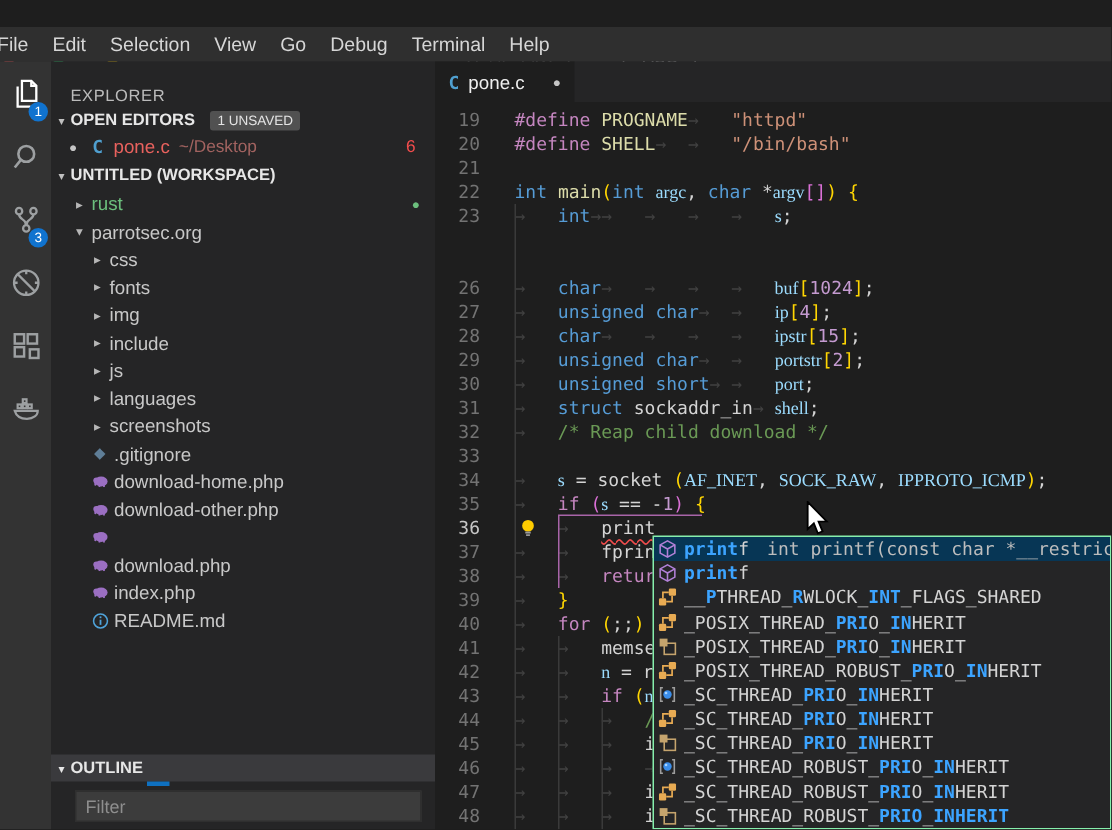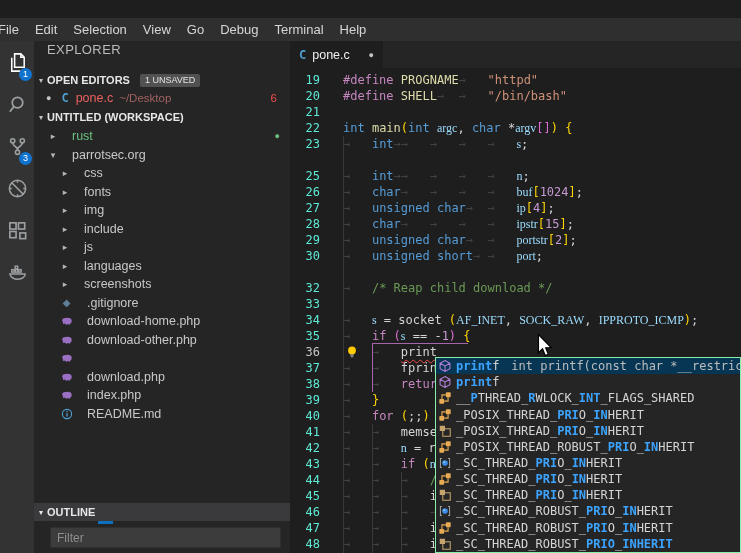--- a/index.html
+++ b/index.html
@@ -29,40 +29,40 @@
   
   .activitybar { position:absolute; left:0; top:0; width:34px; height:512px; background:#333333; }
   .act-item { position:relative; width:34px; height:42px; display:flex; align-items:center; justify-content:center; }
   .act-item svg { width:23px; height:23px; stroke:#9da0a2; }
   .act-item.active svg { stroke:#ffffff; }
   .act-badge { position:absolute; right:2px; bottom:2px; min-width:13px; height:13px; border-radius:50%;
                background:#1073cf; color:#fff; font-size:9px; line-height:13px; text-align:center; }
 
   
   .sidebar { position:absolute; left:34px; top:0; width:256px; height:512px; background:#252526; color:#c8c8c8; }
-  .explorer-title { position:absolute; left:13px; top:1px; font-size:13px; color:#bbbbbb; letter-spacing:0.4px; }
+  .explorer-title { position:absolute; left:13px; top:17px; font-size:11px; color:#bbbbbb; letter-spacing:0.4px; }
   .sec-header { position:absolute; left:0; width:256px; height:18px; font-size:11px; font-weight:bold;
                 color:#e7e7e7; display:flex; align-items:center; }
   .sec-header .tri { font-size:8px; margin:0 4px 0 5px; color:#c0c0c0; }
   .oe-header { top:30px; }
   .ws-header { top:67px; }
   .unsaved-badge { margin-left:10px; background:#515151; color:#e4e4e4; font-weight:normal;
                    font-size:9px; padding:1.5px 5px; border-radius:2px; }
   .oe-item { position:absolute; left:0; top:47px; width:256px; height:19px; display:flex; align-items:center; font-size:12.5px; }
   .oe-dot { color:#c5c5c5; font-size:9px; margin-left:12px; }
   .c-icon { color:#4f9fcf; font-weight:bold; font-size:12px; font-family:"DejaVu Sans Mono",monospace; }
   .oe-item .c-icon { margin-left:10px; }
   .oe-name { color:#e9625e; margin-left:7px; }
   .oe-path { color:#a26360; margin-left:6px; font-size:11.5px; }
   .oe-errors { position:absolute; right:13px; color:#f14c4c; font-size:11.5px; }
 
   .tree { position:absolute; left:0; top:86px; width:256px; }
   .tree-row { position:absolute; left:0; width:256px; height:18.5px; display:flex; align-items:center; font-size:12.5px; cursor:default; }
   .chev { color:#b6b6b6; font-size:9px; width:10px; text-align:center; }
-  .tree-label { margin-left:14px; color:#c8c8c8;text-align:center; }
+  .tree-label { margin-left:3px; color:#c8c8c8;text-align:center; }
   .tree-label.green { color:#6cbf7d; }
   .file-ico { width:13px; height:13px; margin-left:0px; display:inline-flex; align-items:center; justify-content:center; }
   .git-dot { position:absolute; right:10px; color:#6cbf7d; font-size:9px; }
   .ico-diamond { color:#5f7e97; font-size:10px; }
 
   .outline-header { position:absolute; left:0; top:462px; width:256px; height:18px; background:#3a3a3d;
                     font-size:11px; font-weight:bold; color:#e7e7e7; display:flex; align-items:center; }
   .outline-header .tri { font-size:8px; margin:0 4px 0 5px; }
   .outline-progress { position:absolute; left:64px; top:480px; width:15px; height:2.5px; background:#0e70c0; }
   .filter-input { position:absolute; left:16px; top:486px; width:231px; height:21px; background:#3c3c3c;
@@ -75,21 +75,21 @@
   .tabbar { position:absolute; left:0; top:0; width:451px; height:27px; background:#252526; }
   .tab { position:absolute; left:0; top:0; width:93px; height:27px; background:#1e1e1e;
          display:flex; align-items:center; }
   .tab .c-icon { margin-left:9px; }
   .tab-label { color:#efefef; font-size:12.5px; margin-left:6px; }
   .tab-dot { position:absolute; right:9px; color:#c5c5c5; font-size:9px; }
 
   .code { position:absolute; left:0; top:27px; width:451px; height:485px; background:#1e1e1e; overflow:hidden;
           font-family:"DejaVu Sans Mono",monospace; font-size:12px; }
   .code-line { position:absolute; left:0; width:451px; height:16px; line-height:16px; white-space:pre; }
-  .ln { position:absolute; left:0; top:0; width:30px; text-align:right; color:#5eead4; }
+  .ln { position:absolute; left:0; top:0; width:30px; text-align:right; color:#737373; }
   .ln.cur { color:#c6c6c6; }
   .txt { position:absolute; left:53px; top:0; white-space:pre; color:#d4d4d4; }
 
   .w   { color:#d4d4d4; }
   .kw  { color:#569cd6; }
   .ctl { color:#c586c0; }
   .fn  { color:#dcdcaa; }
   .v   { color:#9cdcfe;font-family:Liberation Serif, serif; }
   .s   { color:#ce9178; }
   .cm  { color:#6a9955; }
@@ -381,26 +381,26 @@
           <div class="code-line" style="top: 356px;"><span class="ln">41</span><span class="txt"><span class="ws">→   →   </span><span class="w">memse</span></span></div>
           <div class="code-line" style="top: 340px;"><span class="ln">40</span><span class="txt"><span class="ws">→   </span><span class="ctl">for</span><span class="w"> </span><span class="b1">(</span><span class="w">;;</span><span class="b1">)</span><span class="w"> </span><span class="b1">{</span></span></div>
           <div class="code-line" style="top: 324px;"><span class="ln">39</span><span class="txt"><span class="ws">→   </span><span class="b1">}</span></span></div>
           <div class="code-line" style="top: 308px;"><span class="ln">38</span><span class="txt"><span class="ws">→   →   </span><span class="ctl">retur</span></span></div>
           <div class="code-line" style="top: 292px;"><span class="ln">37</span><span class="txt"><span class="ws">→   →   </span><span class="w">fprin</span></span></div>
           <div class="code-line" style="top: 276px;"><span class="ln cur">36</span><span class="txt"><span class="ws">    →   </span><span class="err">print</span></span></div>
           <div class="code-line" style="top: 260px;"><span class="ln">35</span><span class="txt"><span class="ws">→   </span><span class="ctl">if</span><span class="w"> </span><span class="b2">(</span><span class="v">s</span><span class="w"> == -</span><span class="n">1</span><span class="b2">)</span><span class="w"> </span><span class="b1">{</span></span></div>
           <div class="code-line" style="top: 244px;"><span class="ln">34</span><span class="txt"><span class="ws">→   </span><span class="v">s</span><span class="w"> = socket </span><span class="b1">(</span><span class="v">AF_INET</span><span class="w">, </span><span class="v">SOCK_RAW</span><span class="w">, </span><span class="v">IPPROTO_ICMP</span><span class="b1">)</span><span class="w">;</span></span></div>
           <div class="code-line" style="top: 228px;"><span class="ln">33</span></div>
           <div class="code-line" style="top: 212px;"><span class="ln">32</span><span class="txt"><span class="ws">→   </span><span class="cm">/* Reap child download */</span></span></div>
+          <div class="code-line" style="top: 196px;"><span class="ln">31</span><span class="txt"><span class="ws">→   </span><span class="kw">struct</span><span class="w"> sockaddr_in</span><span class="ws">→ </span><span class="v">shell</span><span class="w">;</span></span></div>
           <div class="code-line" style="top: 180px;"><span class="ln">30</span><span class="txt"><span class="ws">→   </span><span class="kw">unsigned</span><span class="w"> </span><span class="kw">short</span><span class="ws">→ →   </span><span class="v">port</span><span class="w">;</span></span></div>
           <div class="code-line" style="top: 164px;"><span class="ln">29</span><span class="txt"><span class="ws">→   </span><span class="kw">unsigned</span><span class="w"> </span><span class="kw">char</span><span class="ws">→  →   </span><span class="v">portstr</span><span class="b1">[</span><span class="n">2</span><span class="b1">]</span><span class="w">;</span></span></div>
           <div class="code-line" style="top: 148px;"><span class="ln">28</span><span class="txt"><span class="ws">→   </span><span class="kw">char</span><span class="ws">→   →   →   →   </span><span class="v">ipstr</span><span class="b1">[</span><span class="n">15</span><span class="b1">]</span><span class="w">;</span></span></div>
           <div class="code-line" style="top: 132px;"><span class="ln">27</span><span class="txt"><span class="ws">→   </span><span class="kw">unsigned</span><span class="w"> </span><span class="kw">char</span><span class="ws">→  →   </span><span class="v">ip</span><span class="b1">[</span><span class="n">4</span><span class="b1">]</span><span class="w">;</span></span></div>
           <div class="code-line" style="top: 116px;"><span class="ln">26</span><span class="txt"><span class="ws">→   </span><span class="kw">char</span><span class="ws">→   →   →   →   </span><span class="v">buf</span><span class="b1">[</span><span class="n">1024</span><span class="b1">]</span><span class="w">;</span></span></div>
-          <div class="code-line" style="top: 100px;"><span class="ln">25</span><span class="txt"><span class="ws">→   </span><span class="kw">int</span><span class="ws">→→   →   →   →   </span><span class="v">n</span><span class="w">;</span></span></div>
           <div class="code-line" style="top: 68px;"><span class="ln">23</span><span class="txt"><span class="ws">→   </span><span class="kw">int</span><span class="ws">→→   →   →   →   </span><span class="v">s</span><span class="w">;</span></span></div>
           <div class="code-line" style="top: 52px;"><span class="ln">22</span><span class="txt"><span class="kw">int</span><span class="w"> </span><span class="fn">main</span><span class="b1">(</span><span class="kw">int</span><span class="w"> </span><span class="v">argc</span><span class="w">, </span><span class="kw">char</span><span class="w"> *</span><span class="v">argv</span><span class="b2">[]</span><span class="b1">)</span><span class="w"> </span><span class="b1">{</span></span></div>
           <div class="code-line" style="top: 36px;"><span class="ln">21</span><span class="txt"></span></div>
           <div class="code-line" style="top: 20px;"><span class="ln">20</span><span class="txt"><span class="ctl">#define</span><span class="w"> </span><span class="fn">SHELL</span><span class="ws">→  →   </span><span class="s">"/bin/bash"</span></span></div>
           <div class="code-line" style="top: 4px;"><span class="ln">19</span><span class="txt"><span class="ctl">#define</span><span class="w"> </span><span class="fn">PROGNAME</span><span class="ws">→   </span><span class="s">"httpd"</span></span></div>
         <div class="guide guide-0"></div>
         <div class="guide guide-1"></div>
         <div class="guide guide-2"></div>
         <div class="bracket-guide-h"></div>
         <div class="bracket-guide-v"></div>

